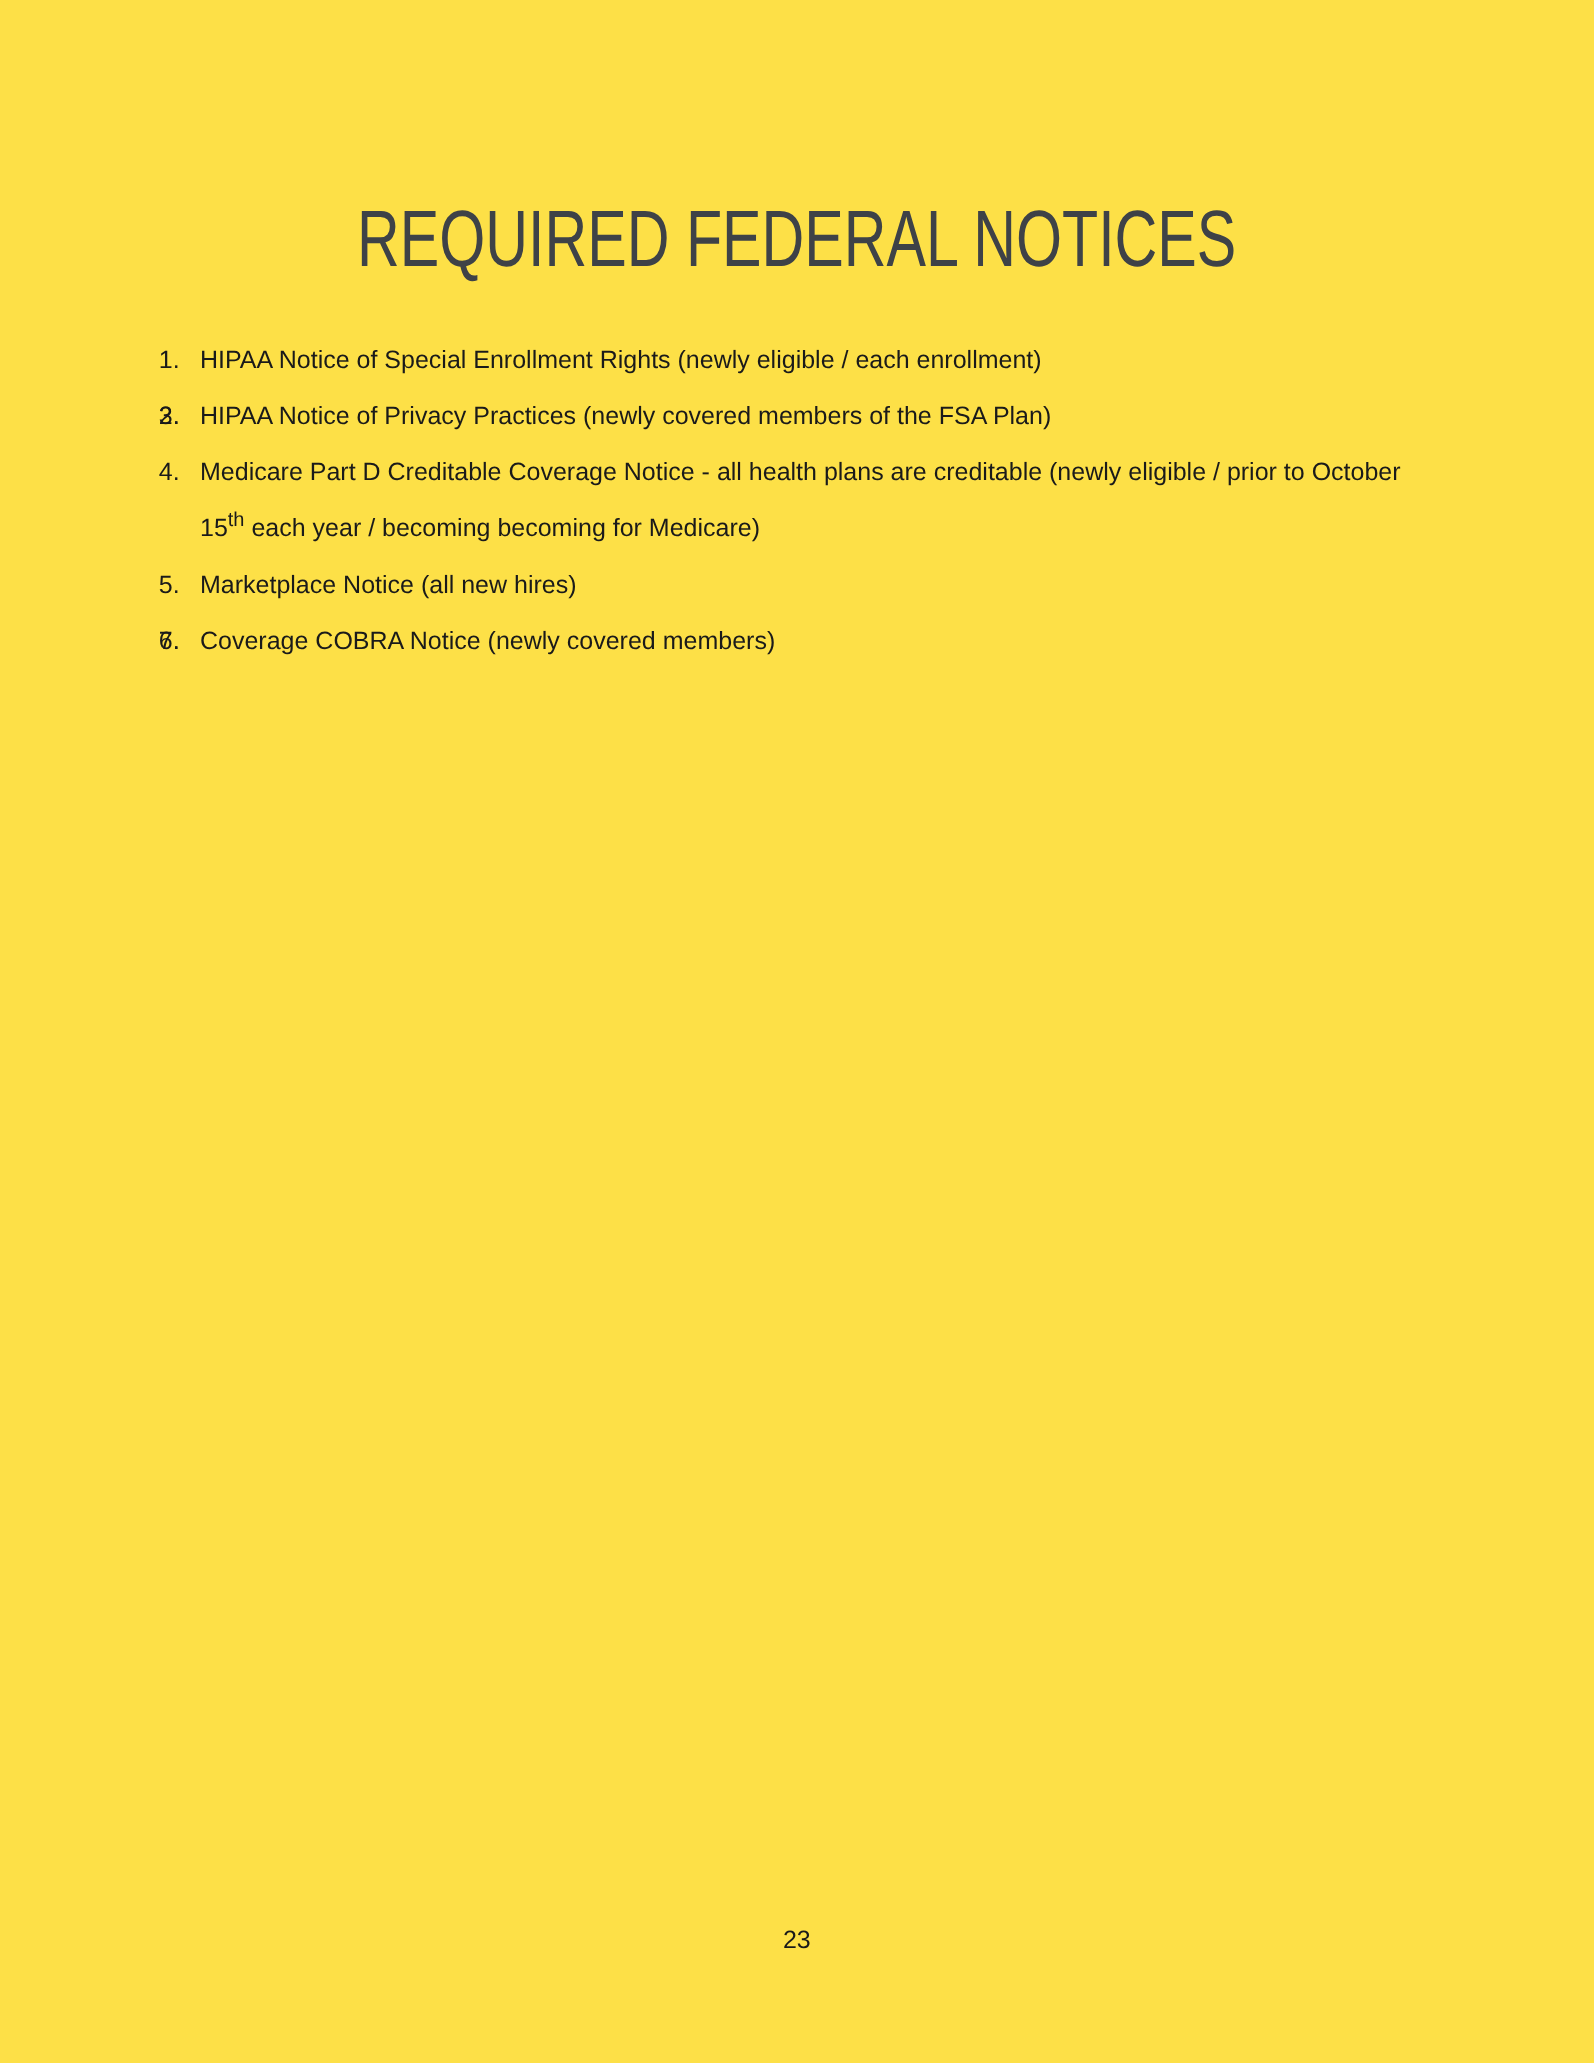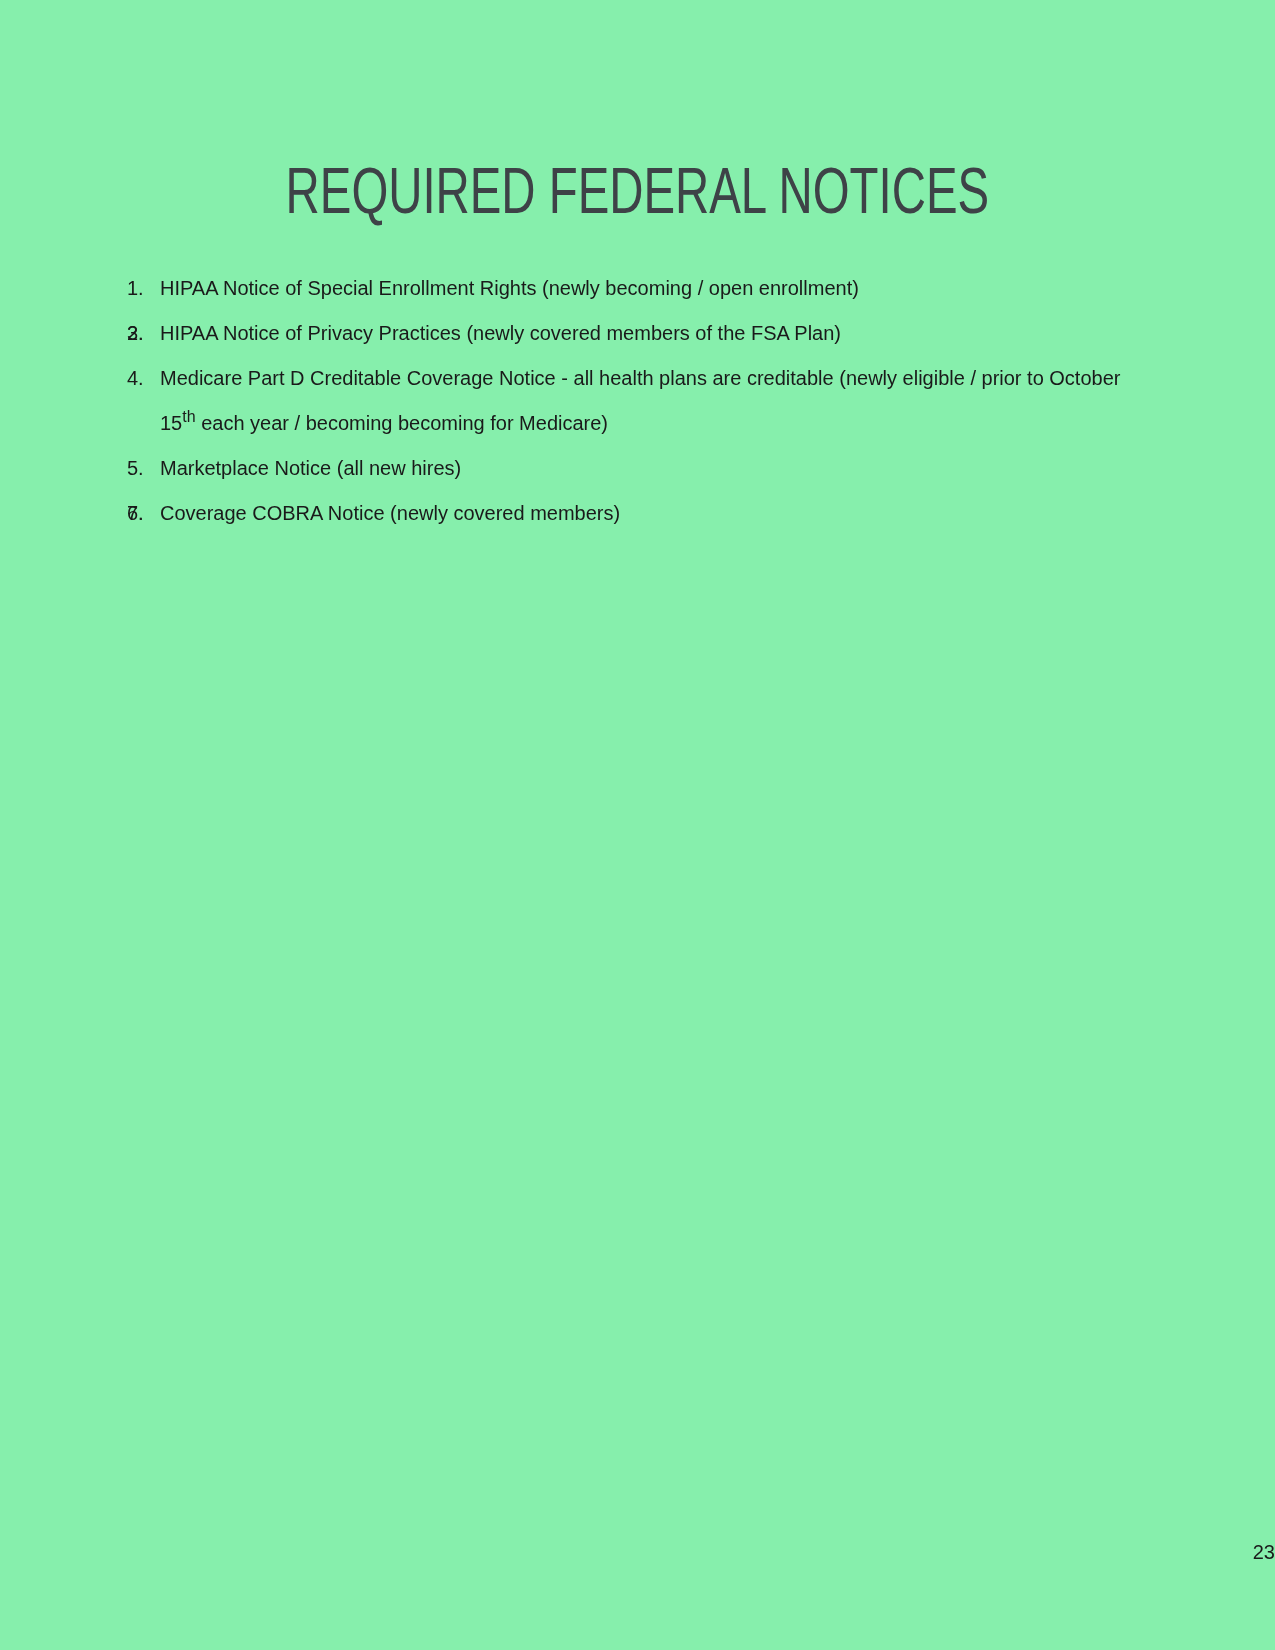--- a/index.html
+++ b/index.html
@@ -3,21 +3,21 @@
 <meta charset="utf-8">
 <style>
   * { margin: 0; padding: 0; box-sizing: border-box; }
   html, body { background: #ffffff; }
   body { font-family: "Liberation Sans", sans-serif; }
 
   .page {
     position: relative;
     width: 1275px;
     height: 1650px;
-    background: #86efac;
+    background: #fde047;
     overflow: hidden;
     margin: 0 auto;
   }
 
   .doc-title {
     margin-top: 156px;
     text-align: center;
     font-size: 64px;
     line-height: 1.1;
     font-weight: 400;
@@ -60,36 +60,36 @@
     vertical-align: baseline;
     position: relative;
     top: -8px;
   }
 
   .page-footer {
     position: absolute;
     top: 1541px;
     left: 0;
     width: 100%;
-    text-align: right;
+    text-align: center;
     font-size: 20px;
     color: #1a1a1a;
   }
 </style>
 </head>
 <body>
 
 <div class="page">
 
   <h1 class="doc-title"><span class="condensed">REQUIRED FEDERAL NOTICES</span></h1>
 
   <ol class="notice-list">
     <li>
       <span class="num">1.</span>
-      <span class="txt">HIPAA Notice of Special Enrollment Rights (newly becoming / open enrollment)</span>
+      <span class="txt">HIPAA Notice of Special Enrollment Rights (newly eligible / each enrollment)</span>
     </li>
     <li>
       <span class="num">2.</span>
     </li>
     <li>
       <span class="num">3.</span>
       <span class="txt">HIPAA Notice of Privacy Practices (newly covered members of the FSA Plan)</span>
     </li>
     <li>
       <span class="num">4.</span>

